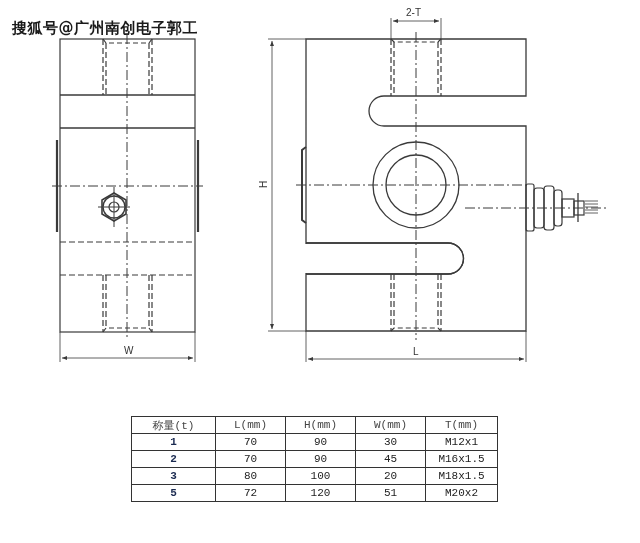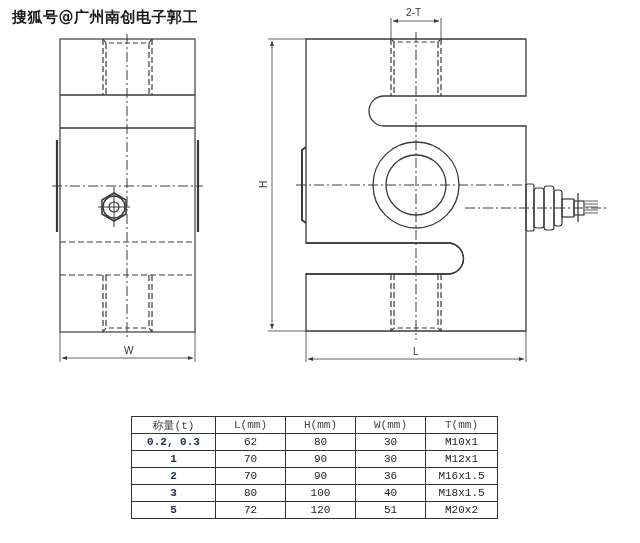--- a/index.html
+++ b/index.html
@@ -1,17 +1,17 @@
 <!DOCTYPE html>
 <html><head>
 <meta charset="utf-8">
 <style>
   html, body { margin: 0; padding: 0; background: #ffffff; }
   body { width: 640px; height: 543px; position: relative; overflow: hidden; font-family: "DejaVu Sans", sans-serif; }
-  .watermark { position: absolute; left: 12px; top: 8px; font-size: 15px; font-weight: bold; color: #1a1a1a; letter-spacing: 0.5px; text-shadow: 0 0 1px #fff, 1px 1px 0 #fff; }
+  .watermark { position: absolute; left: 12px; top: 19px; font-size: 15px; font-weight: bold; color: #1a1a1a; letter-spacing: 0.5px; text-shadow: 0 0 1px #fff, 1px 1px 0 #fff; }
   svg.drawing { position: absolute; left: 0; top: 0; }
   .dim-label { font-family: "Liberation Sans", sans-serif; font-size: 10px; fill: #333; }
   table.spec { position: absolute; left: 131px; top: 416px; border-collapse: collapse; font-family: Liberation Mono, monospace; font-size: 11px; color: #222; }
   table.spec td, table.spec th { border: 1.5px solid #333; height: 16px; padding: 0; text-align: center; font-weight: normal; }
   table.spec th { color: #444; }
   table.spec td.cap { font-weight: bold; color: #1a2a50; }
   .c0 { width: 83px; } .c1 { width: 69px; } .c2 { width: 69px; } .c3 { width: 69px; } .c4 { width: 71px; }
 </style>
 </head>
 <body>
@@ -128,45 +128,38 @@
     <tr>
       <th class="c0">称量(t)</th>
       <th class="c1">L(mm)</th>
       <th class="c2">H(mm)</th>
       <th class="c3">W(mm)</th>
       <th class="c4">T(mm)</th>
     </tr>
   </thead>
   <tbody>
     <tr>
-      <td class="cap">0.2, 0.3</td>
-      <td>62</td>
-      <td>80</td>
-      <td>30</td>
-      <td>M10x1</td>
-    </tr>
-    <tr>
       <td class="cap">1</td>
       <td>70</td>
       <td>90</td>
       <td>30</td>
       <td>M12x1</td>
     </tr>
     <tr>
       <td class="cap">2</td>
       <td>70</td>
       <td>90</td>
-      <td>36</td>
+      <td>45</td>
       <td>M16x1.5</td>
     </tr>
     <tr>
       <td class="cap">3</td>
       <td>80</td>
       <td>100</td>
-      <td>40</td>
+      <td>20</td>
       <td>M18x1.5</td>
     </tr>
     <tr>
       <td class="cap">5</td>
       <td>72</td>
       <td>120</td>
       <td>51</td>
       <td>M20x2</td>
     </tr>
   </tbody>

